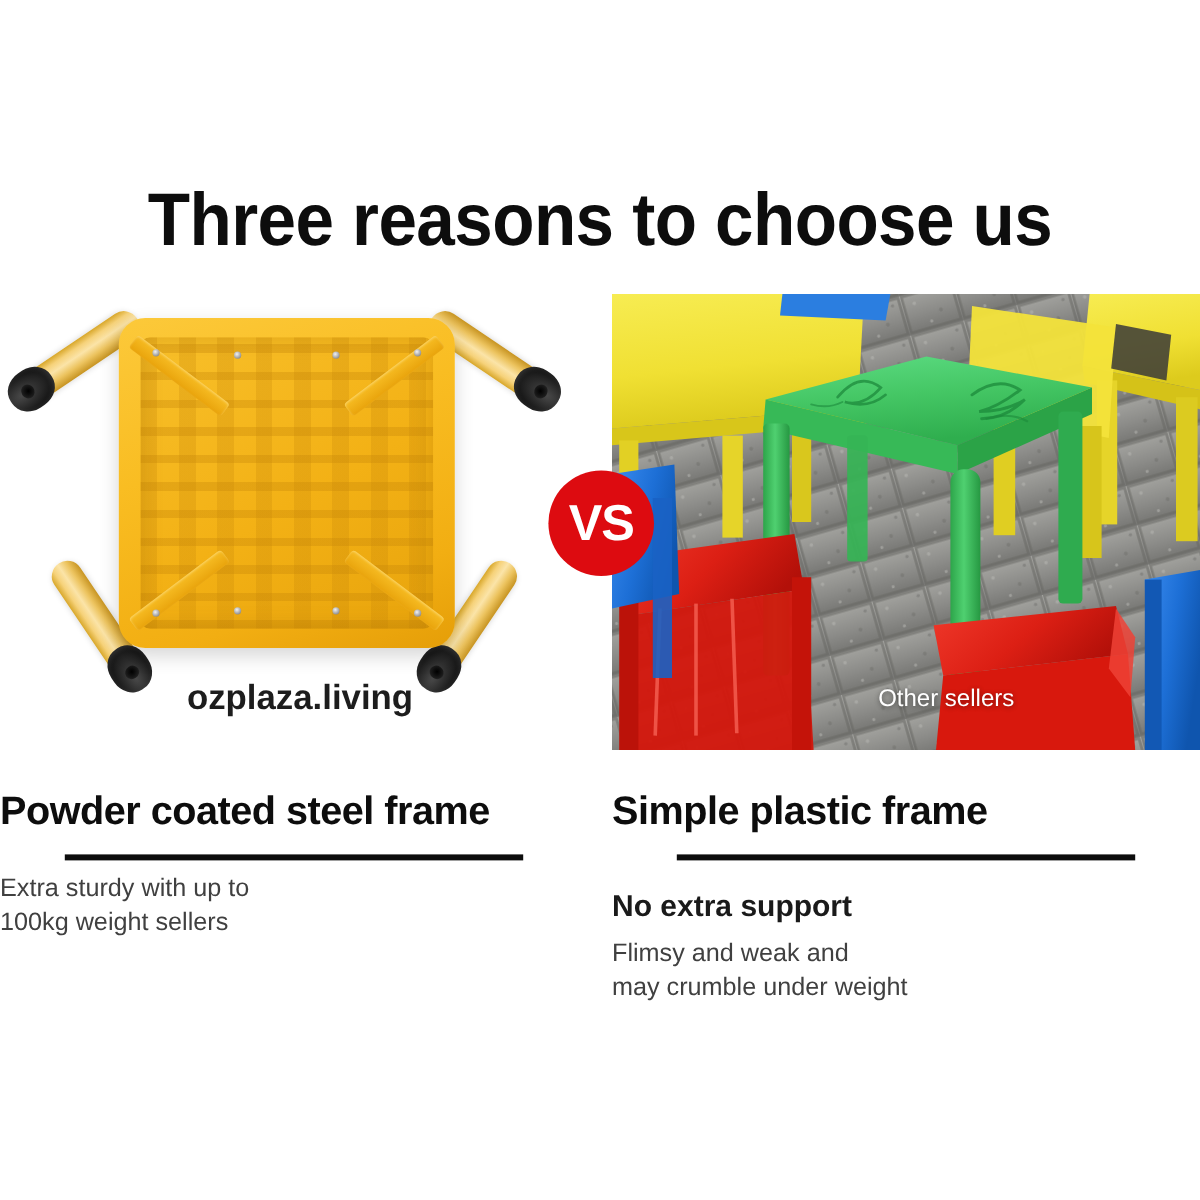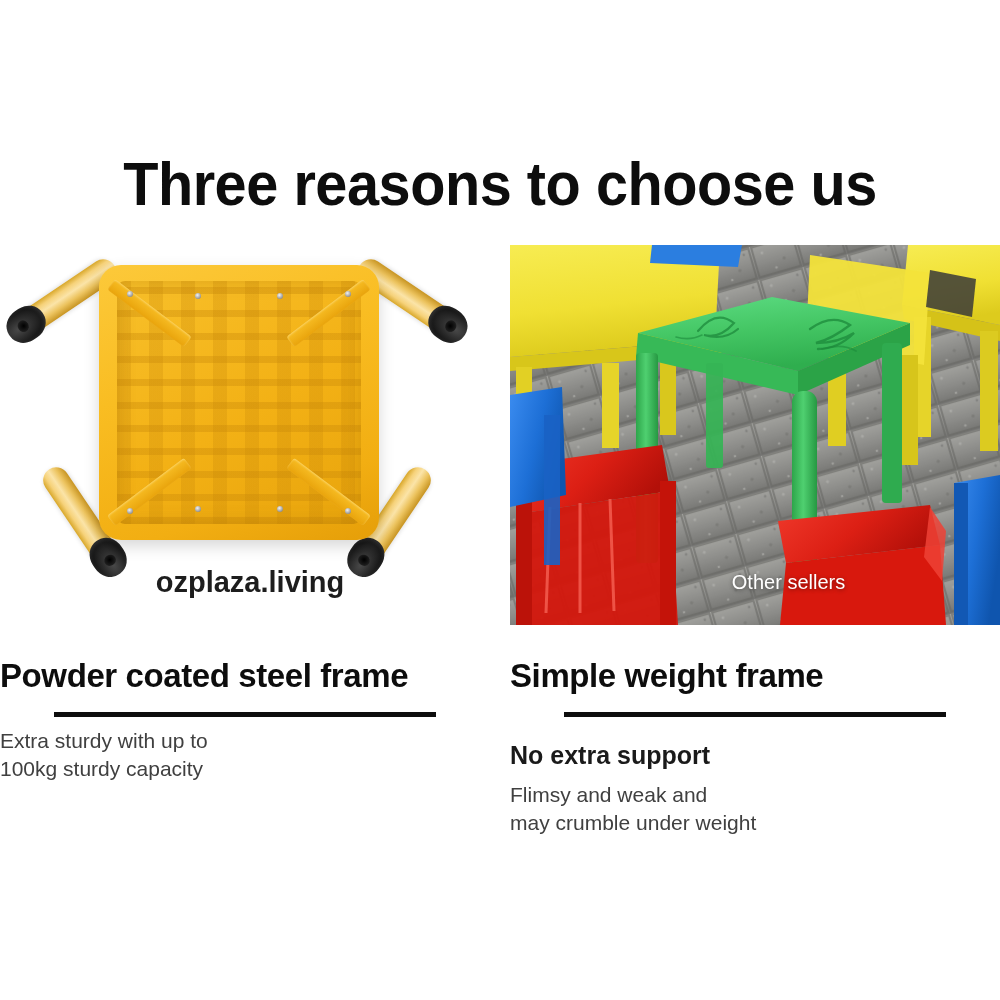--- a/index.html
+++ b/index.html
@@ -393,34 +393,35 @@
         <rect x="444" y="238" width="14" height="142" fill="#1258b4"></rect>
 
         <path d="M0 150 L52 142 L56 250 L0 262 Z" fill="url(#gBlue)"></path>
         <rect x="34" y="170" width="16" height="150" fill="#1962c4" opacity="0.9"></rect>
       </svg>
     </div>
 
     <div class="watermark-right">Other sellers</div>
   </div>
 
+  <div class="vs-badge">VS</div>
 
   <div class="cols">
 
     <div class="col col-left">
       <div class="col-title">Powder coated steel frame</div>
       <div class="col-rule"></div>
       <div class="col-body">
         <span>Extra sturdy with up to</span>
-        <span>100kg sturdy capacity</span>
+        <span>100kg weight sellers</span>
       </div>
     </div>
 
     <div class="col col-right">
-      <div class="col-title">Simple weight frame</div>
+      <div class="col-title">Simple plastic frame</div>
       <div class="col-rule"></div>
       <div class="col-sub">No extra support</div>
       <div class="col-body">
         <span>Flimsy and weak and</span>
         <span>may crumble under weight</span>
       </div>
     </div>
 
   </div>
 

